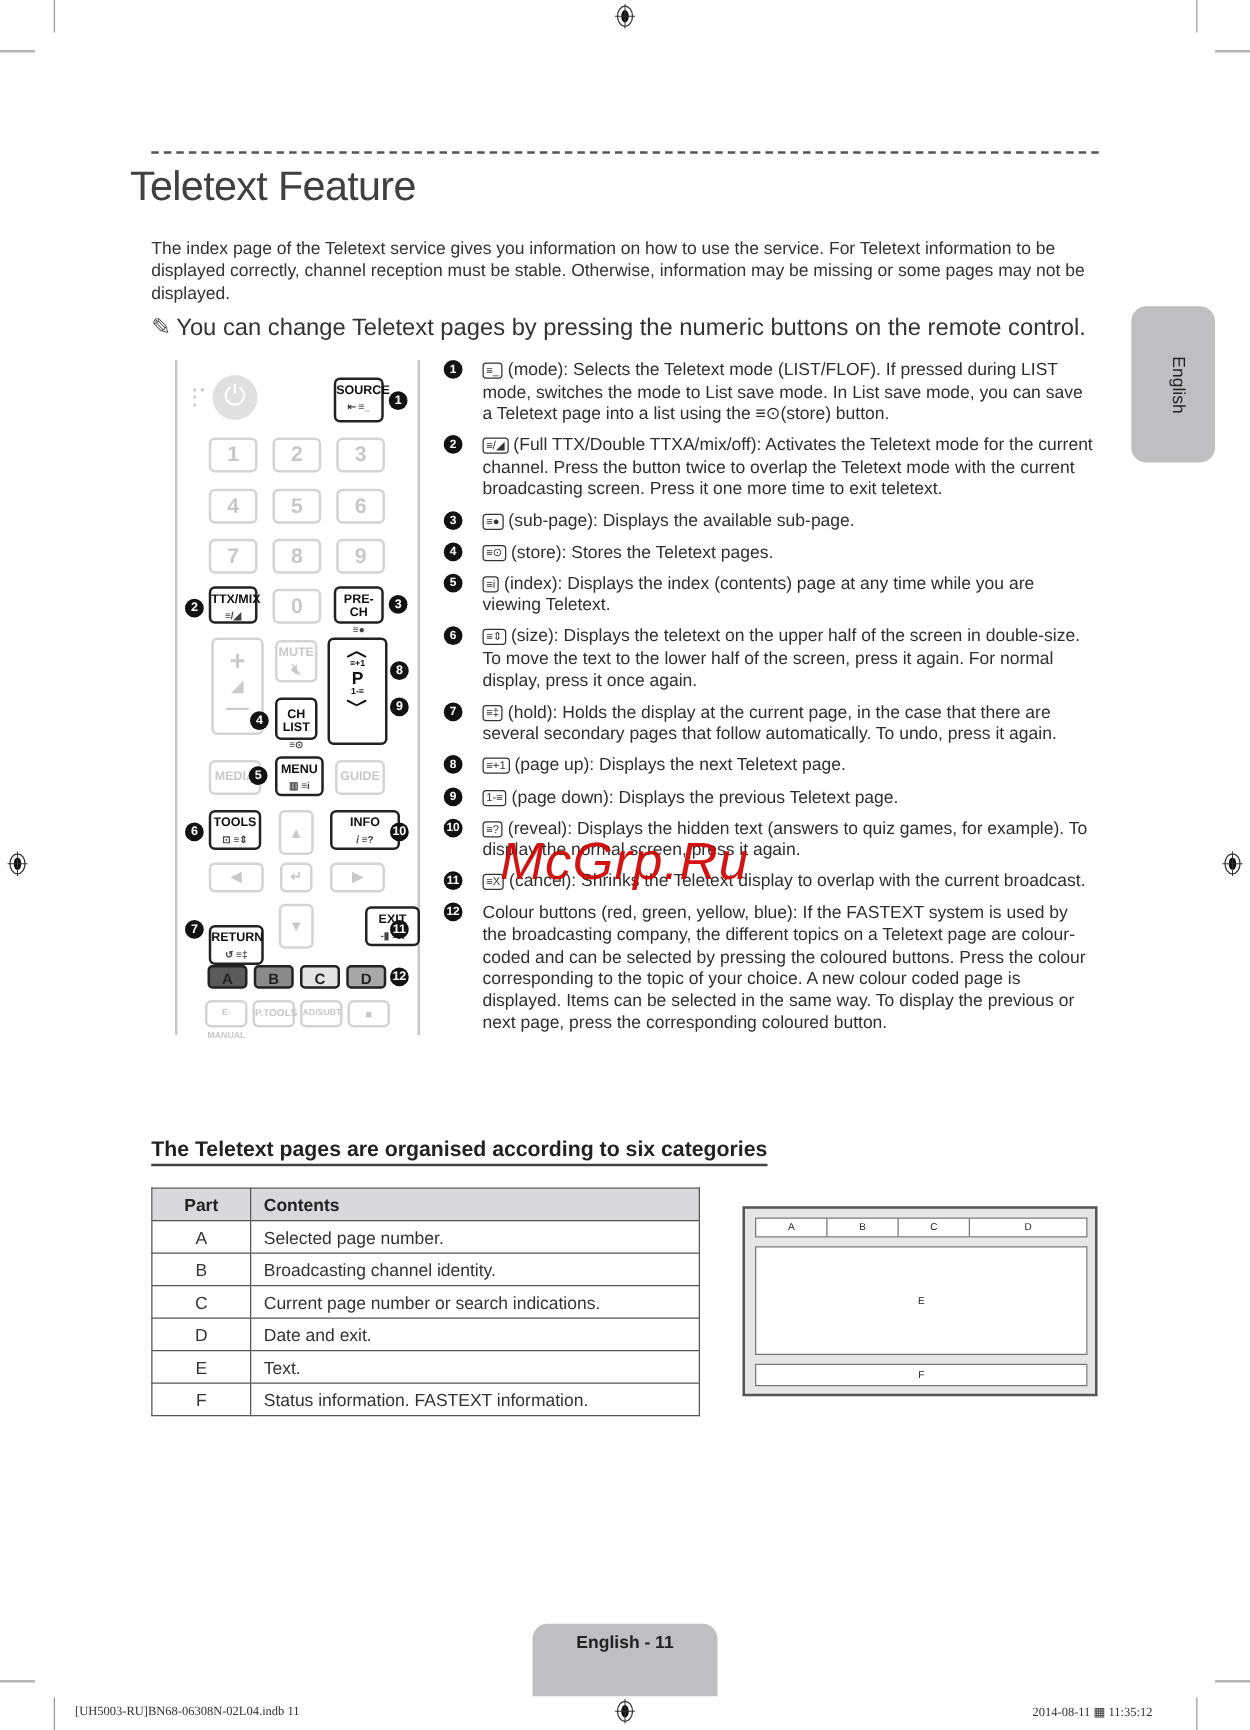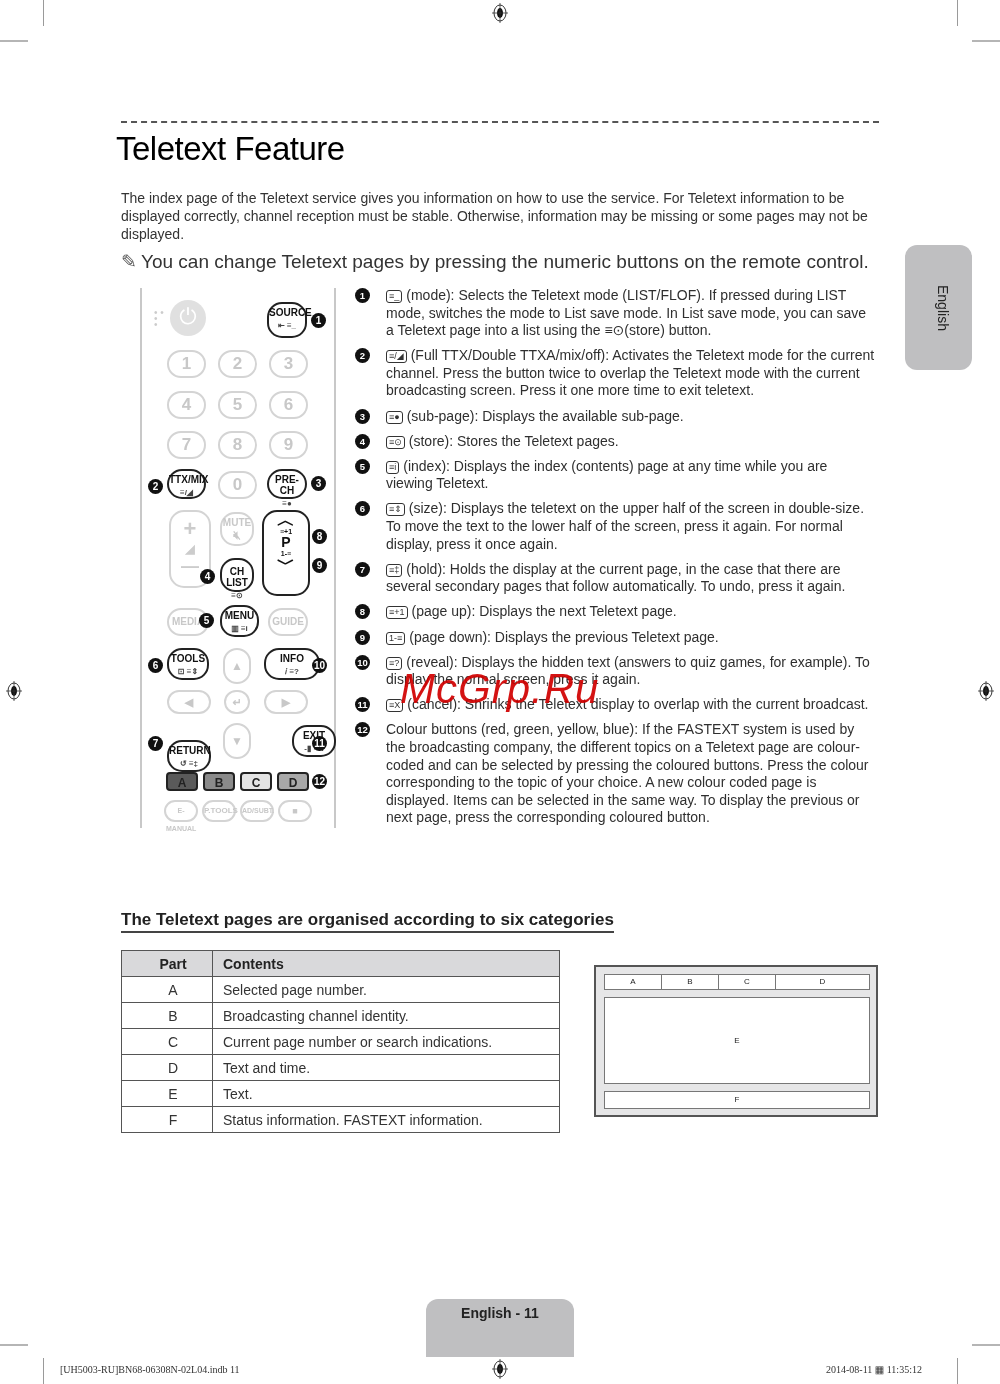--- a/index.html
+++ b/index.html
@@ -4,50 +4,50 @@
 <style>
   html, body { margin:0; padding:0; background:#ffffff; }
   body { width:1000px; height:1384px; position:relative; overflow:hidden; font-family:"Liberation Sans", sans-serif; color:#2a2a2a; }
   .abs { position:absolute; }
   
   .crop-v { position:absolute; width:1px; background:#9a9a9a; }
   .crop-h { position:absolute; height:2px; background:#b5b5b5; }
   .reg { position:absolute; width:20px; height:20px; }
   
   .dash-rule { left:121px; top:121px; width:758px; border-top:2px dashed #555; }
-  .title { left:116px; top:130px; font-size:33px; font-weight:300; letter-spacing:-0.5px; color:#000000; }
+  .title { left:104px; top:130px; font-size:33px; font-weight:300; letter-spacing:-0.5px; color:#404040; }
   .intro { left:121px; top:189px; width:760px; font-size:14px; line-height:18px; color:#333; }
   .note { left:121px; top:250px; font-size:19px; color:#333; }
   .note .pencil { display:inline-block; width:20px; color:#555; }
   
   .side-tab { left:905px; top:245px; width:67px; height:125px; background:#bfbfc1; border-radius:12px; }
   .side-tab span { position:absolute; left:22px; top:40px; transform:rotate(90deg); transform-origin:left top; left:46px; font-size:14px; color:#222; white-space:nowrap; }
   
   .remote { left:140px; top:288px; width:192px; height:540px; border-left:2px solid #c8c8c8; border-right:2px solid #c8c8c8; background:#fff; }
-  .rbtn { position:absolute; border:2px solid #d4d4d4; border-radius:15px; color:#c8c8c8; font-size:17px; font-weight:bold; text-align:center; box-sizing:border-box; background:#fff; }
+  .rbtn { position:absolute; border:2px solid #d4d4d4; border-radius:5px; color:#c8c8c8; font-size:17px; font-weight:bold; text-align:center; box-sizing:border-box; background:#fff; }
   .rbtn.dark { border-color:#222; color:#111; font-size:10px; font-weight:bold; line-height:11px; padding-top:3px; }
   .rbtn.light-small { font-size:10px; font-weight:bold; color:#c8c8c8; }
   .rbtn .sub { display:block; font-size:8px; color:#444; margin-top:2px; }
   .badge { position:absolute; width:15px; height:15px; border-radius:50%; background:#111; color:#fff; font-size:10px; font-weight:bold; text-align:center; line-height:15px; }
   .power { position:absolute; left:28px; top:12px; width:36px; height:36px; border-radius:50%; background:#e0e0e0; color:#fff; font-size:22px; text-align:center; line-height:34px; }
   .dots { position:absolute; color:#ccc; font-size:10px; line-height:6px; }
   .colbtn { position:absolute; top:484px; width:32px; height:19px; border:2px solid #222; border-radius:4px; font-size:12px; font-weight:bold; text-align:center; line-height:19px; box-sizing:border-box; color:#222; }
   
   .items { left:352px; top:287px; width:525px; }
   .item { position:relative; padding-left:34px; font-size:14px; line-height:17.6px; color:#2f2f2f; margin-bottom:7.5px; }
   .item .num { position:absolute; left:3px; top:1px; width:15px; height:15px; border-radius:50%; background:#111; color:#fff; font-size:9.5px; font-weight:bold; text-align:center; line-height:15px; }
   .item .ico { display:inline-block; border:1.2px solid #333; border-radius:3px; font-size:9px; line-height:11px; padding:0 2px; margin-right:4px; vertical-align:1px; color:#333; }
   .watermark { left:400px; top:665px; font-size:42px; font-style:italic; color:#d10000; letter-spacing:1px; opacity:0.92; }
   
   .sec-head { left:121px; top:910px; font-size:17px; font-weight:bold; color:#222; border-bottom:2px solid #444; padding-bottom:1px; }
   
   table.parts { position:absolute; left:121px; top:950px; width:439px; border-collapse:collapse; font-size:14px; }
   table.parts th, table.parts td { border:1px solid #555; height:25px; padding:0; }
   table.parts th { background:#d9d9db; font-weight:bold; color:#222; text-align:left; padding-left:10px; }
-  table.parts th.c1, table.parts td.c1 { width:78px; text-align:center; padding-left:12px; }
+  table.parts th.c1, table.parts td.c1 { width:78px; text-align:center; padding-left:0; }
   table.parts td { color:#333; padding-left:10px; }
   
   .diagram { left:594px; top:965px; width:284px; height:152px; background:#e6e6e7; border:2px solid #555; box-sizing:border-box; }
   .dg-top { position:absolute; left:8px; top:7px; width:266px; height:16px; background:#fff; border:1px solid #777; box-sizing:border-box; display:flex; }
   .dg-top div { font-size:8px; text-align:center; line-height:14px; border-right:1px solid #777; color:#222; }
   .dg-top div:last-child { border-right:none; }
   .dg-e { position:absolute; left:8px; top:30px; width:266px; height:87px; background:#fff; border:1px solid #777; box-sizing:border-box; font-size:8px; text-align:center; line-height:85px; color:#222; }
   .dg-f { position:absolute; left:8px; top:124px; width:266px; height:18px; background:#fff; border:1px solid #777; box-sizing:border-box; font-size:8px; text-align:center; line-height:16px; color:#222; }
   
   .page-tab { left:426px; top:1299px; width:148px; height:58px; background:#bfbfc1; border-radius:12px 12px 0 0; }
@@ -239,21 +239,21 @@
     <tr>
         <td class="c1">B</td>
         <td>Broadcasting channel identity.</td>
       </tr>
     <tr>
         <td class="c1">C</td>
         <td>Current page number or search indications.</td>
       </tr>
     <tr>
         <td class="c1">D</td>
-        <td>Text and time.</td>
+        <td>Date and exit.</td>
       </tr>
     <tr>
         <td class="c1">E</td>
         <td>Text.</td>
       </tr>
     <tr>
         <td class="c1">F</td>
         <td>Status information. FASTEXT information.</td>
       </tr>
   </tbody>

